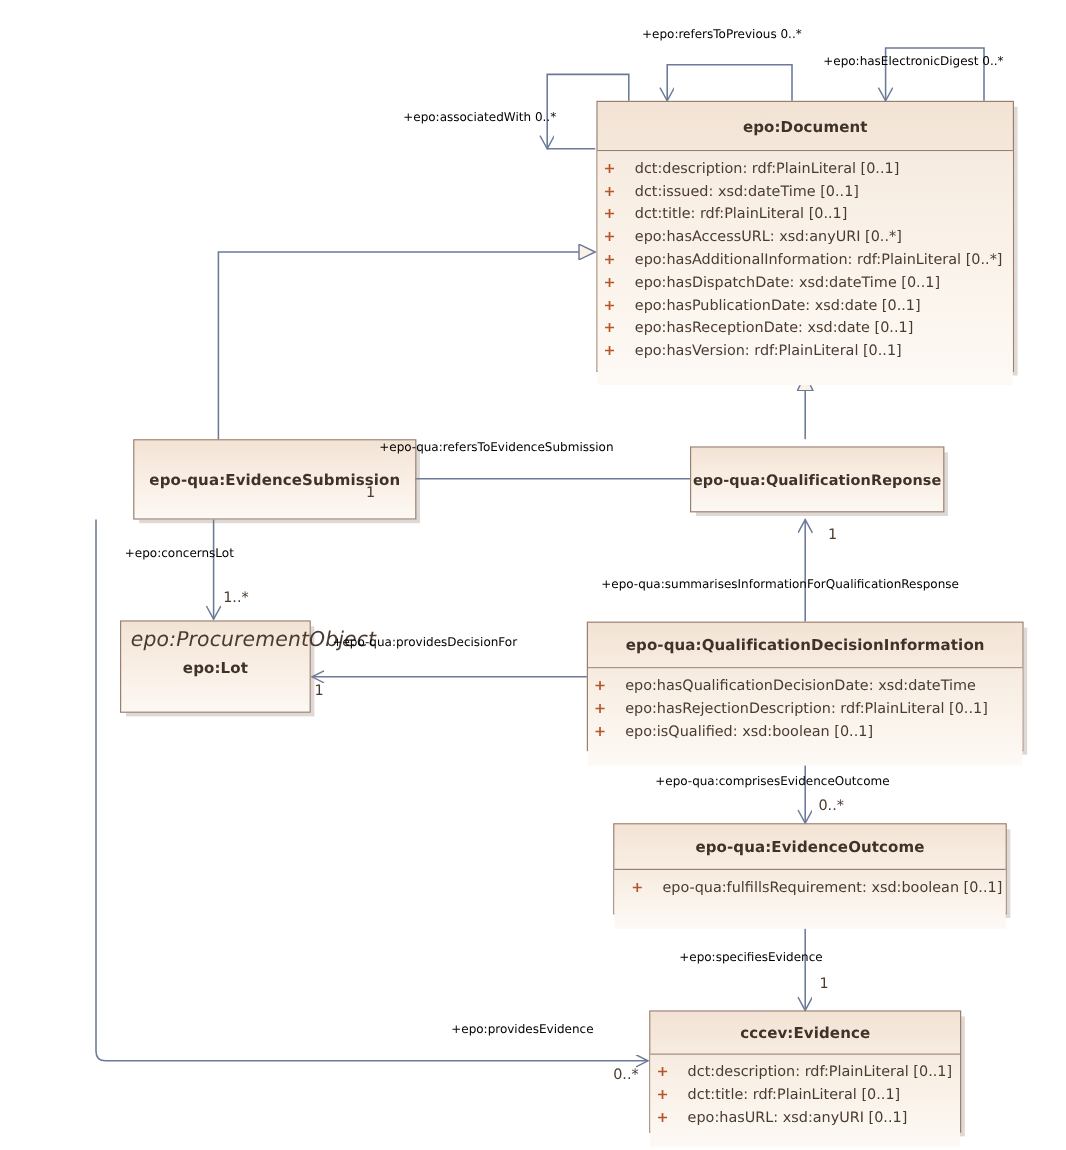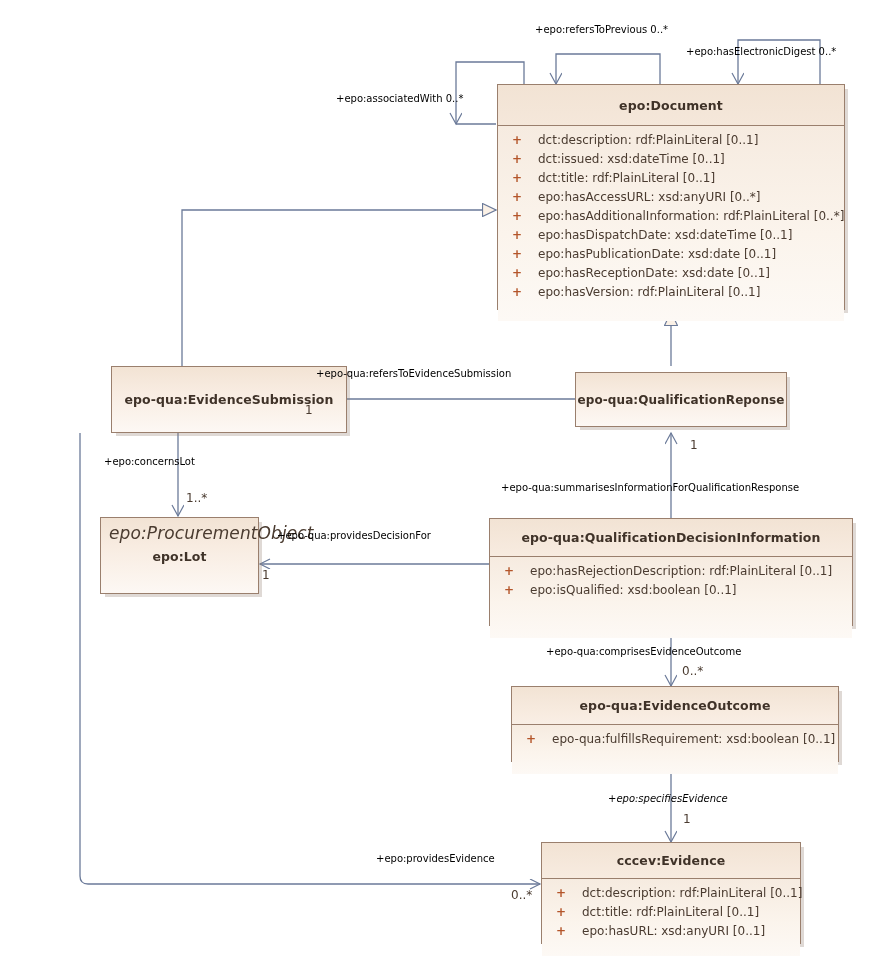--- a/index.html
+++ b/index.html
@@ -48,21 +48,21 @@
   .uml .sep{height:1px;background:#9a7f6d;width:100%;}
   .uml .body{
     background:linear-gradient(180deg,#f6ebe0 0%,#fbf4ec 55%,#fdf9f5 100%);
     padding:5px 0 6px 0;
   }
   .attr{
     font-size:12px;
     line-height:19px;
     color:#4a3b30;
     white-space:nowrap;
-    padding-left:14px;
+    padding-left:5px;
   }
   .attr .plus{color:#b4552a;font-weight:bold;display:inline-block;width:26px;}
 
   
   .lbl{
     position:absolute;
     font-size:10px;
     color:#000000;
     white-space:nowrap;
     z-index:4;
@@ -184,20 +184,21 @@
       <span class="nm">epo:Lot</span>
     </div>
   </div>
 
   <div class="uml" style="left:489px;top:518px;width:364px;height:108px;">
     <div class="hdr" style="height:37px;">
       <span class="nm">epo-qua:QualificationDecisionInformation</span>
     </div>
     <div class="sep"></div>
     <div class="body" style="height:70px;">
+      <div class="attr"><span class="plus">+</span><span>epo:hasQualificationDecisionDate: xsd:dateTime</span></div>
       <div class="attr"><span class="plus">+</span><span>epo:hasRejectionDescription: rdf:PlainLiteral [0..1]</span></div>
       <div class="attr"><span class="plus">+</span><span>epo:isQualified: xsd:boolean [0..1]</span></div>
     </div>
   </div>
 
   <div class="uml" style="left:511px;top:686px;width:328px;height:76px;">
     <div class="hdr" style="height:37px;">
       <span class="nm">epo-qua:EvidenceOutcome</span>
     </div>
     <div class="sep"></div>
@@ -232,19 +233,19 @@
 
   <div class="lbl" style="left:501px;top:482px;">+epo-qua:summarisesInformationForQualificationResponse</div>
   <div class="mult" style="left:690px;top:438px;">1</div>
 
   <div class="lbl" style="left:277px;top:530px;">+epo-qua:providesDecisionFor</div>
   <div class="mult" style="left:262px;top:568px;">1</div>
 
   <div class="lbl" style="left:546px;top:646px;">+epo-qua:comprisesEvidenceOutcome</div>
   <div class="mult" style="left:682px;top:664px;">0..*</div>
 
-  <div class="lbl" style="left:608px;top:793px;font-style:italic;">+epo:specifiesEvidence</div>
+  <div class="lbl" style="left:566px;top:793px;">+epo:specifiesEvidence</div>
   <div class="mult" style="left:683px;top:812px;">1</div>
 
   <div class="lbl" style="left:376px;top:853px;">+epo:providesEvidence</div>
   <div class="mult" style="left:511px;top:888px;">0..*</div>
 
 </div>
 
 </body></html>

